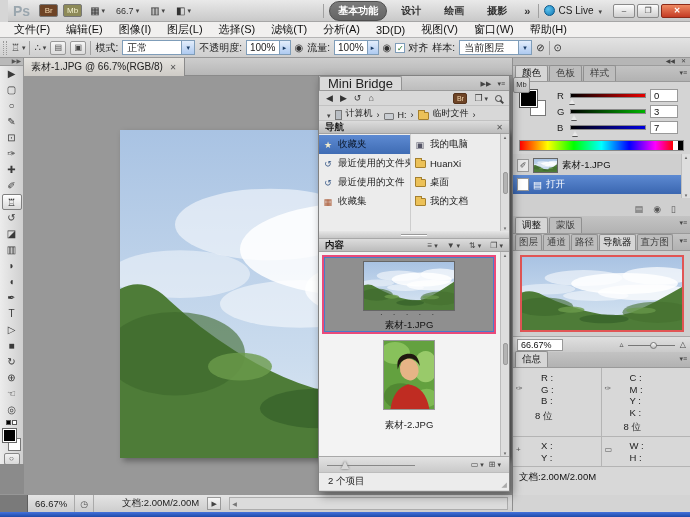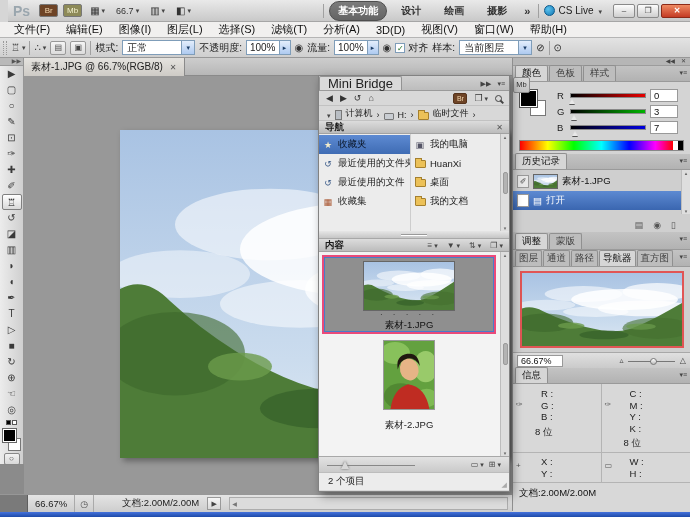--- a/index.html
+++ b/index.html
@@ -516,24 +516,20 @@
           <span class="sl">B</span>
           <span class="strack b">
               <span class="tri" style="left:1px"></span>
             </span>
           <span class="sval">7</span>
         </div>
       </div>
       <div class="spectrum"></div>
     </div>
 
-    <div class="ptabrow">
-      <span class="ptab">历史记录</span>
-      <span class="pmenu">▾≡</span>
-    </div>
     <div class="histbody">
       <div class="hrow">
         <span class="setbox">✐</span>
         <span class="hthumb">
             <svg viewBox="0 0 390 330" preserveAspectRatio="none">
               <use href="#scene"></use>
             </svg>
           </span>
         <span>素材-1.JPG</span>
       </div>

